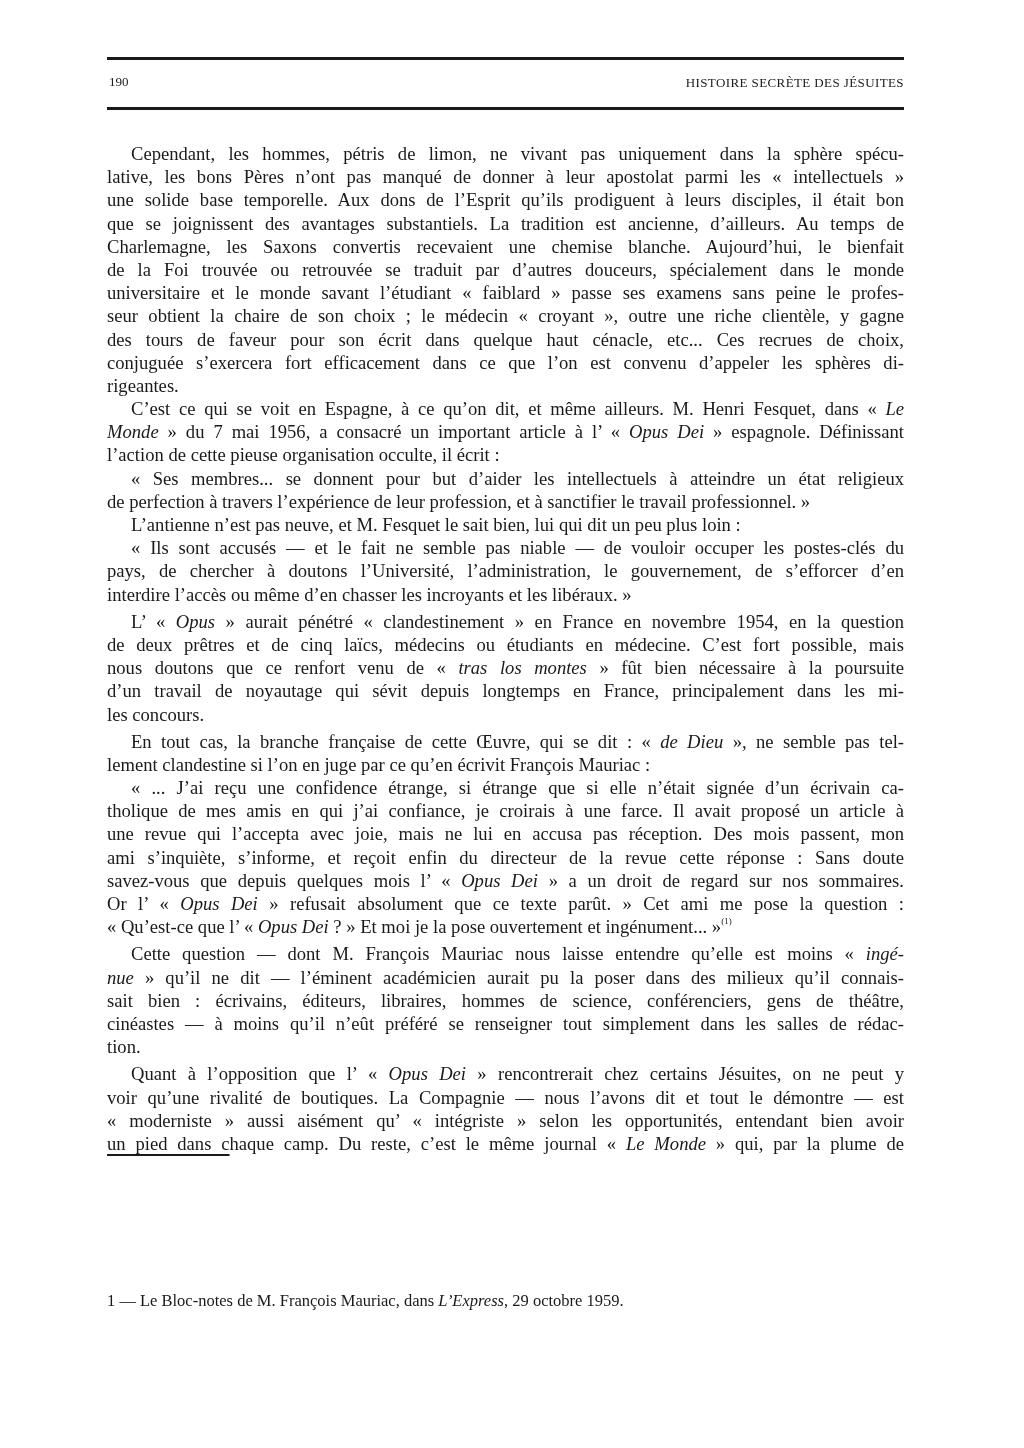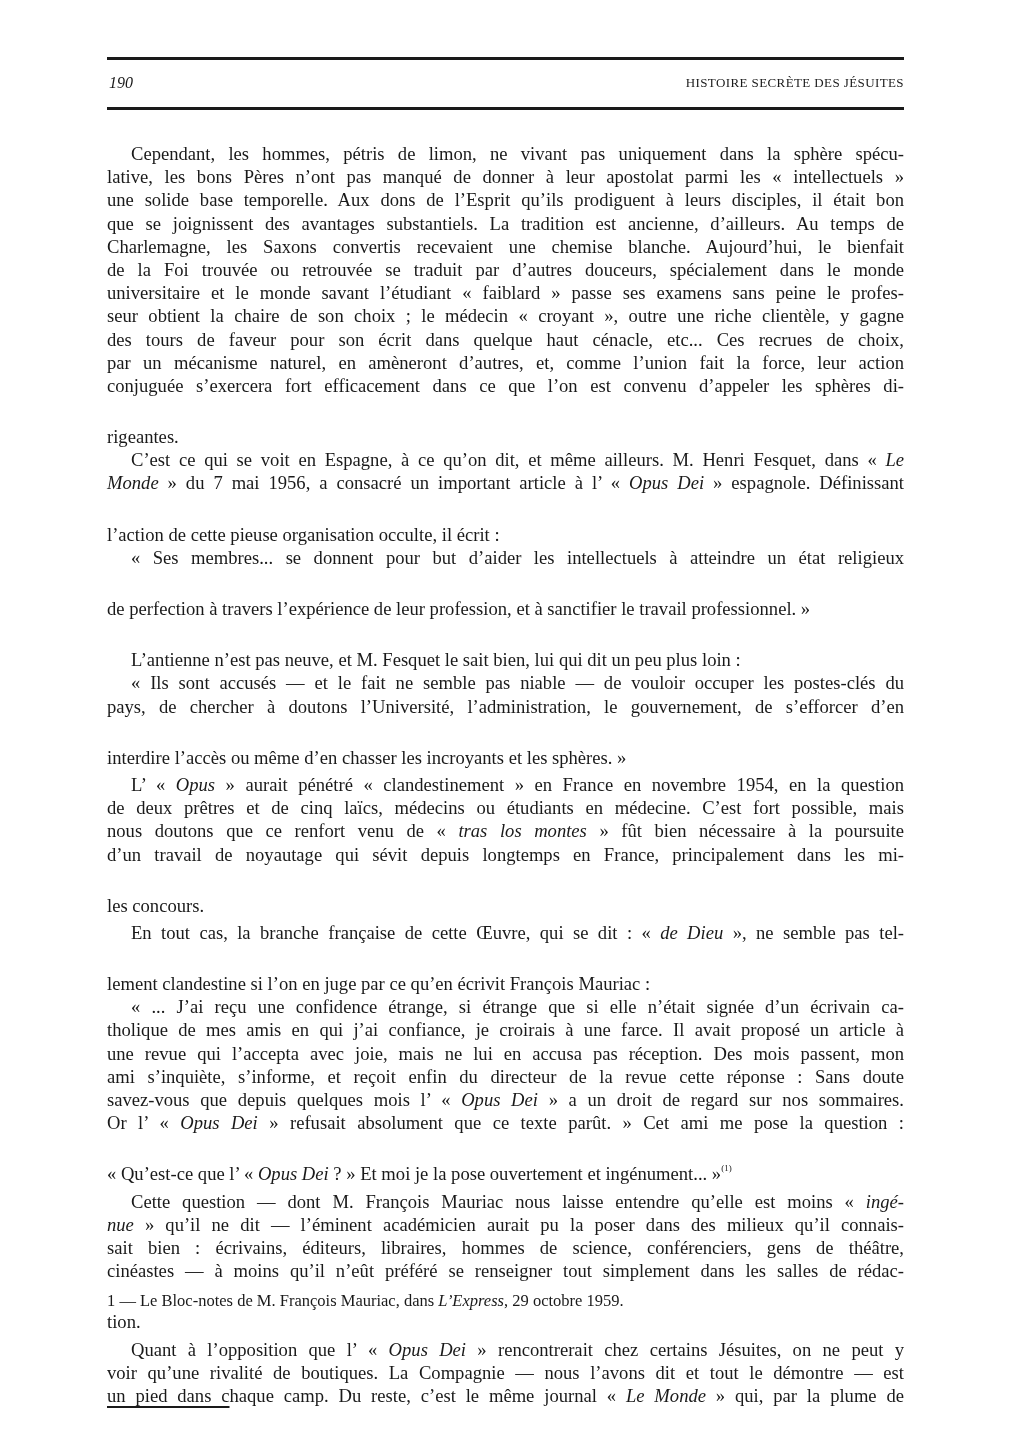--- a/index.html
+++ b/index.html
@@ -3,27 +3,27 @@
 <meta charset="utf-8">
 <style>
   html, body { margin: 0; padding: 0; background: #ffffff; }
   body { width: 1024px; height: 1448px; position: relative; overflow: hidden;
          font-family: "Liberation Serif", "DejaVu Serif", serif; color: #1a1a1a; }
   .page { position: absolute; left: 107px; top: 0; width: 797px; }
   .rule { position: absolute; left: 0; width: 797px; height: 3px; background: #1a1a1a; }
   .rule.top { top: 57px; }
   .rule.bottom { top: 107px; }
   .header { position: absolute; top: 72px; left: 0; width: 797px; height: 26px; }
-  .folio { position: absolute; left: 2px; top: 2px; font-style: italic; font-size: 16px; }
+  .folio { position: absolute; left: 2px; top: 2px; font-size: 13px; }
   .running-title { position: absolute; left: 0; width: 797px; text-align: right; top: 3px;
                    font-size: 13px; letter-spacing: 0.4px; }
   .body { position: absolute; top: 142px; left: 0; width: 797px; font-size: 18.6px; }
   .line { display: block; height: 23.2px; line-height: 23.2px; white-space: nowrap;
           text-align: justify; text-align-last: justify; overflow: visible; }
-  .line.last { text-align-last: left; margin-top: 28px; }
+  .line.last { text-align-last: left; }
   .line.indent { padding-left: 24px; }
   .gap { display: block; height: 4px; }
   i { font-style: italic; }
   .ul { text-decoration: underline; text-decoration-thickness: 2px; text-underline-offset: 4px; }
   sup { font-size: 9px; vertical-align: 9px; line-height: 0; }
   .footnote { position: absolute; top: 1290px; left: 0; width: 797px; font-size: 16.5px;
               line-height: 22px; white-space: nowrap; }
 </style>
 </head>
 <body>
@@ -41,21 +41,20 @@
     <div>
       <span class="line indent">Cependant, les hommes, pétris de limon, ne vivant pas uniquement dans la sphère spécu-</span>
       <span class="line">lative, les bons Pères n’ont pas manqué de donner à leur apostolat parmi les « intellectuels »</span>
       <span class="line">une solide base temporelle. Aux dons de l’Esprit qu’ils prodiguent à leurs disciples, il était bon</span>
       <span class="line">que se joignissent des avantages substantiels. La tradition est ancienne, d’ailleurs. Au temps de</span>
       <span class="line">Charlemagne, les Saxons convertis recevaient une chemise blanche. Aujourd’hui, le bienfait</span>
       <span class="line">de la Foi trouvée ou retrouvée se traduit par d’autres douceurs, spécialement dans le monde</span>
       <span class="line">universitaire et le monde savant l’étudiant « faiblard » passe ses examens sans peine le profes-</span>
       <span class="line">seur obtient la chaire de son choix ; le médecin « croyant », outre une riche clientèle, y gagne</span>
       <span class="line">des tours de faveur pour son écrit dans quelque haut cénacle, etc... Ces recrues de choix,</span>
-      <span class="line">par un mécanisme naturel, en amèneront d’autres, et, comme l’union fait la force, leur action</span>
       <span class="line">conjuguée s’exercera fort efficacement dans ce que l’on est convenu d’appeler les sphères di-</span>
       <span class="line last">rigeantes.</span>
     </div>
 
     <div>
       <span class="line indent"><span>C’est ce qui se voit en Espagne, à ce qu’on dit, et même ailleurs. M. Henri Fesquet, dans « </span><i>Le</i></span>
       <span class="line"><i>Monde</i><span> » du 7 mai 1956, a consacré un important article à l’ « </span><i>Opus Dei</i><span> » espagnole. Définissant</span></span>
       <span class="line last">l’action de cette pieuse organisation occulte, il écrit :</span>
     </div>
 
@@ -64,21 +63,21 @@
       <span class="line last">de perfection à travers l’expérience de leur profession, et à sanctifier le travail professionnel. »</span>
     </div>
 
     <div>
       <span class="line indent last">L’antienne n’est pas neuve, et M. Fesquet le sait bien, lui qui dit un peu plus loin :</span>
     </div>
 
     <div>
       <span class="line indent">« Ils sont accusés — et le fait ne semble pas niable — de vouloir occuper les postes-clés du</span>
       <span class="line">pays, de chercher à doutons l’Université, l’administration, le gouvernement, de s’efforcer d’en</span>
-      <span class="line last">interdire l’accès ou même d’en chasser les incroyants et les sphères. »</span>
+      <span class="line last">interdire l’accès ou même d’en chasser les incroyants et les libéraux. »</span>
     </div>
     <span class="gap"></span>
 
     <div>
       <span class="line indent"><span>L’ « </span><i>Opus</i><span> » aurait pénétré « clandestinement » en France en novembre 1954, en la question</span></span>
       <span class="line">de deux prêtres et de cinq laïcs, médecins ou étudiants en médecine. C’est fort possible, mais</span>
       <span class="line"><span>nous doutons que ce renfort venu de « </span><i>tras los montes</i><span> » fût bien nécessaire à la poursuite</span></span>
       <span class="line">d’un travail de noyautage qui sévit depuis longtemps en France, principalement dans les mi-</span>
       <span class="line last">les concours.</span>
     </div>
@@ -105,20 +104,21 @@
       <span class="line"><i>nue</i><span> » qu’il ne dit — l’éminent académicien aurait pu la poser dans des milieux qu’il connais-</span></span>
       <span class="line">sait bien : écrivains, éditeurs, libraires, hommes de science, conférenciers, gens de théâtre,</span>
       <span class="line">cinéastes — à moins qu’il n’eût préféré se renseigner tout simplement dans les salles de rédac-</span>
       <span class="line last">tion.</span>
     </div>
     <span class="gap"></span>
 
     <div>
       <span class="line indent"><span>Quant à l’opposition que l’ « </span><i>Opus Dei</i><span> » rencontrerait chez certains Jésuites, on ne peut y</span></span>
       <span class="line">voir qu’une rivalité de boutiques. La Compagnie — nous l’avons dit et tout le démontre — est</span>
+      <span class="line">« moderniste » aussi aisément qu’ « intégriste » selon les opportunités, entendant bien avoir</span>
       <span class="line"><span class="ul">un pied dans c</span><span>haque camp. Du reste, c’est le même journal « </span><i>Le Monde</i><span> » qui, par la plume de</span></span>
     </div>
   </div>
 
   <div class="footnote">
     <span>1</span>
     <span>—</span>
     <span>Le Bloc-notes de M. François Mauriac, dans </span><i>L’Express</i><span>, 29 octobre 1959.</span>
   </div>
 </div>

